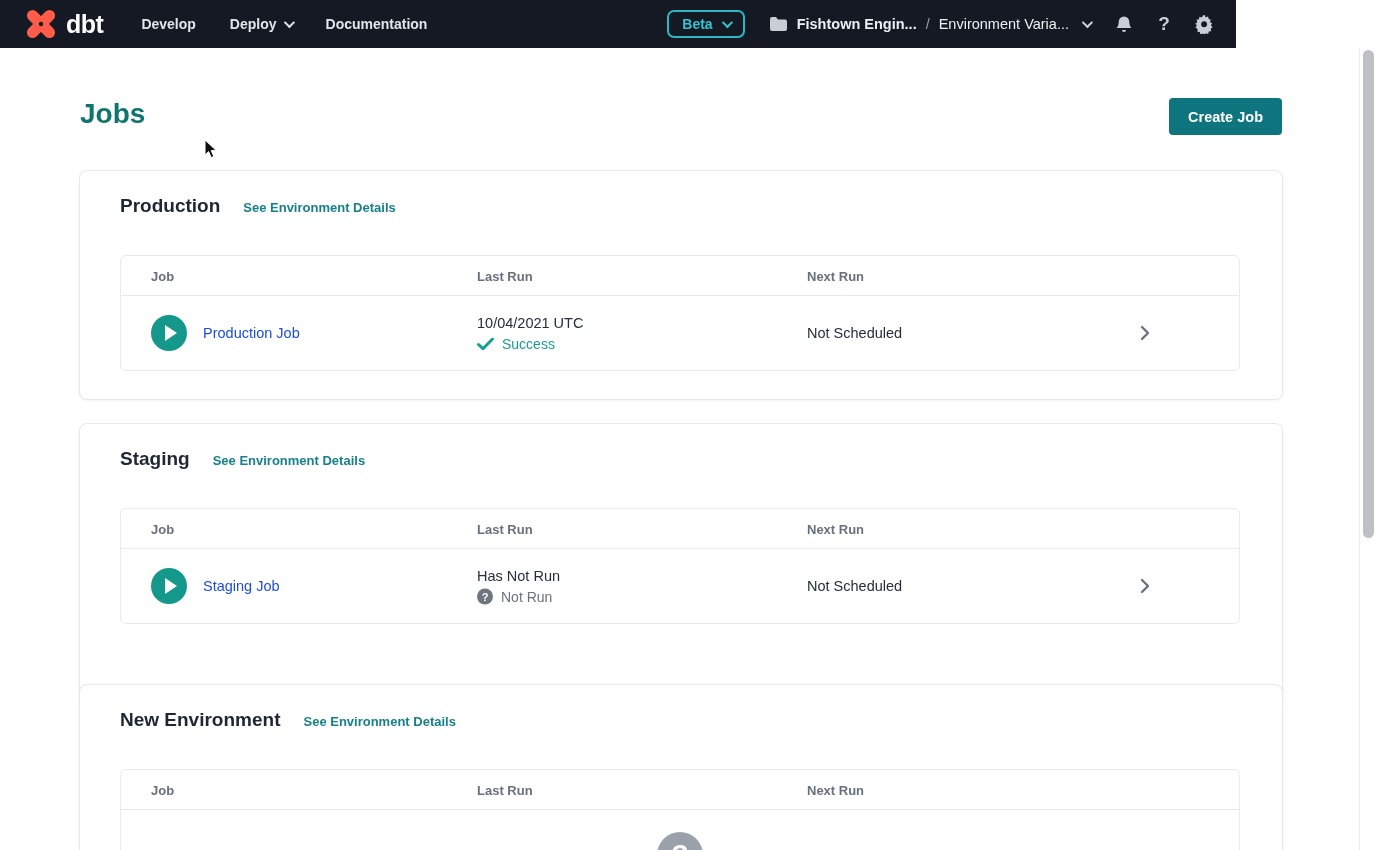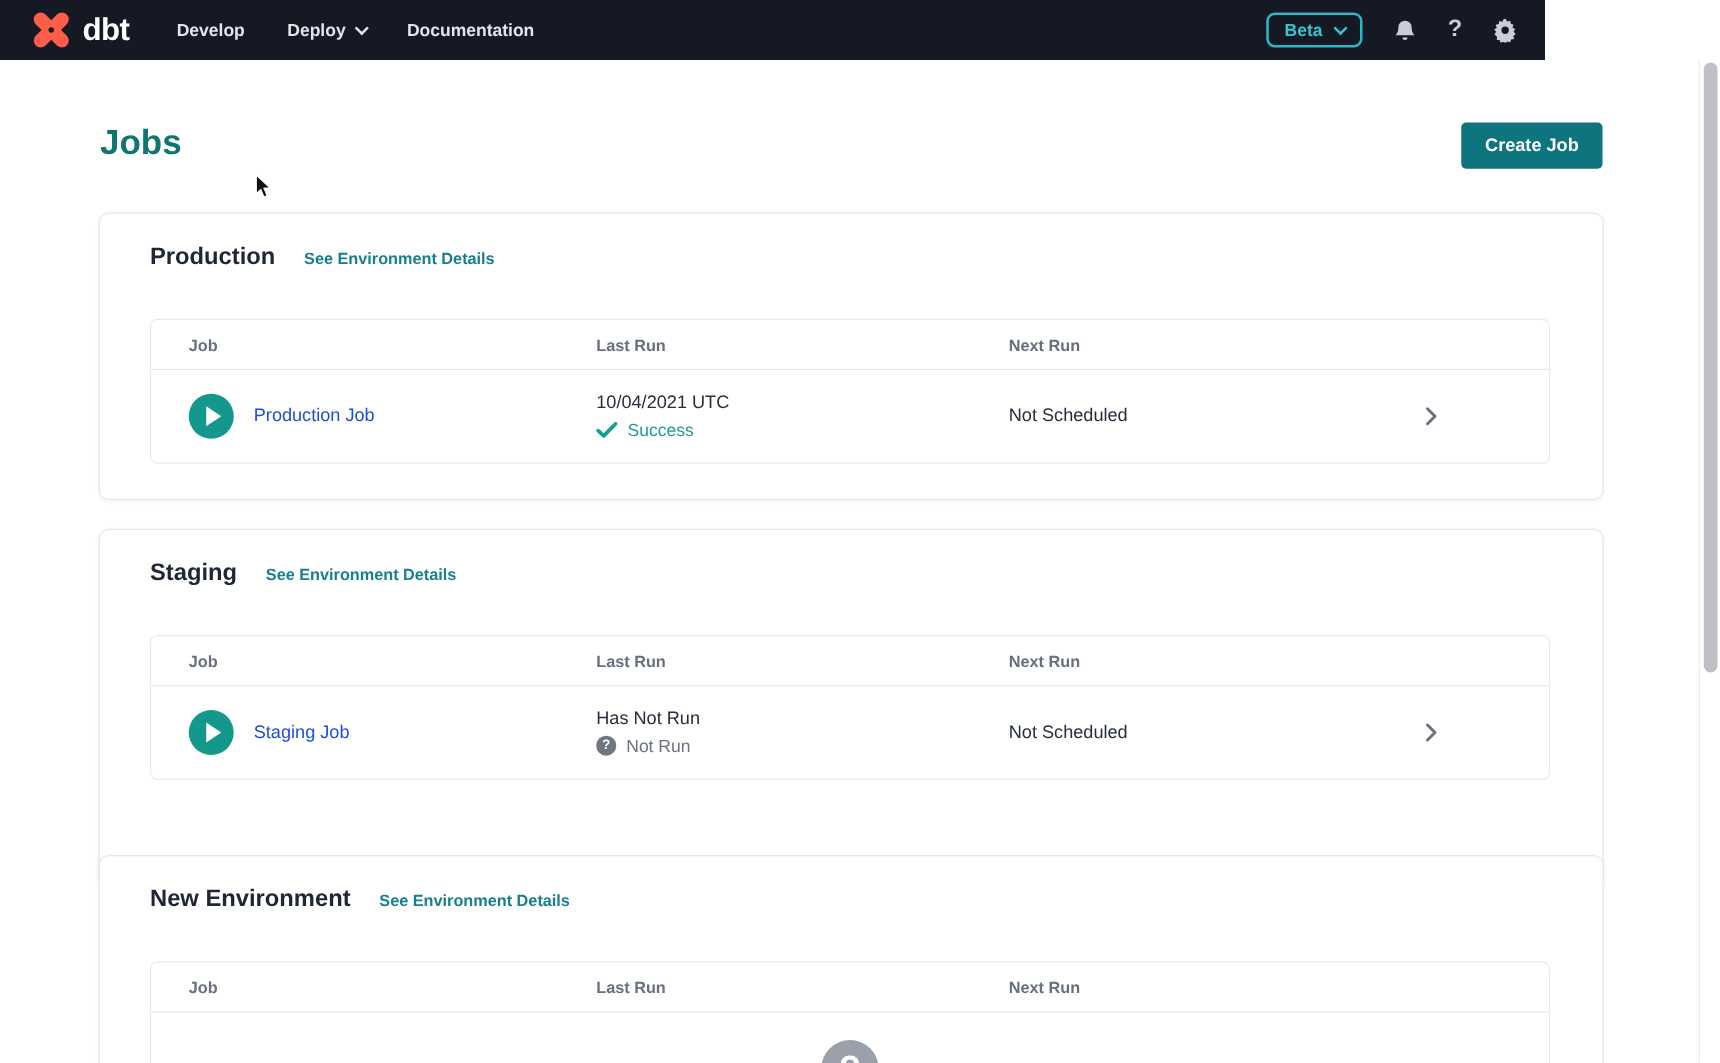--- a/index.html
+++ b/index.html
@@ -111,20 +111,29 @@
     </span>
     <span class="nav-link">
       <span>Documentation</span>
     </span>
   </div>
   <div class="nav-right">
     <button class="beta-btn">
       <span>Beta</span>
       <span class="chev-down"></span>
     </button>
+    <div class="breadcrumb">
+      <svg width="19" height="16" viewBox="0 0 19 16">
+        <path d="M1 3 a2 2 0 0 1 2-2 h4 l2 2.5 h7 a2 2 0 0 1 2 2 V13 a2 2 0 0 1-2 2 H3 a2 2 0 0 1-2-2 Z" fill="#c9ced6"></path>
+      </svg>
+      <span class="crumb-strong">Fishtown Engin...</span>
+      <span class="crumb-sep">/</span>
+      <span>Environment Varia...</span>
+      <span class="chev-down"></span>
+    </div>
     <div class="nav-icons">
       <span class="nav-icon">
         <svg width="18" height="19" viewBox="0 0 18 19">
           <path d="M9 1.5 a5.3 5.3 0 0 1 5.3 5.3 c0 4 1.6 5.6 2.2 6.3 H1.5 c0.6-0.7 2.2-2.3 2.2-6.3 A5.3 5.3 0 0 1 9 1.5 Z" fill="#c9ced6"></path>
           <path d="M7 15 a2 2 0 0 0 4 0 Z" fill="#c9ced6"></path>
         </svg>
       </span>
       <span class="nav-icon help-q">?</span>
       <span class="nav-icon">
         <svg width="19" height="19" viewBox="0 0 20 20">

